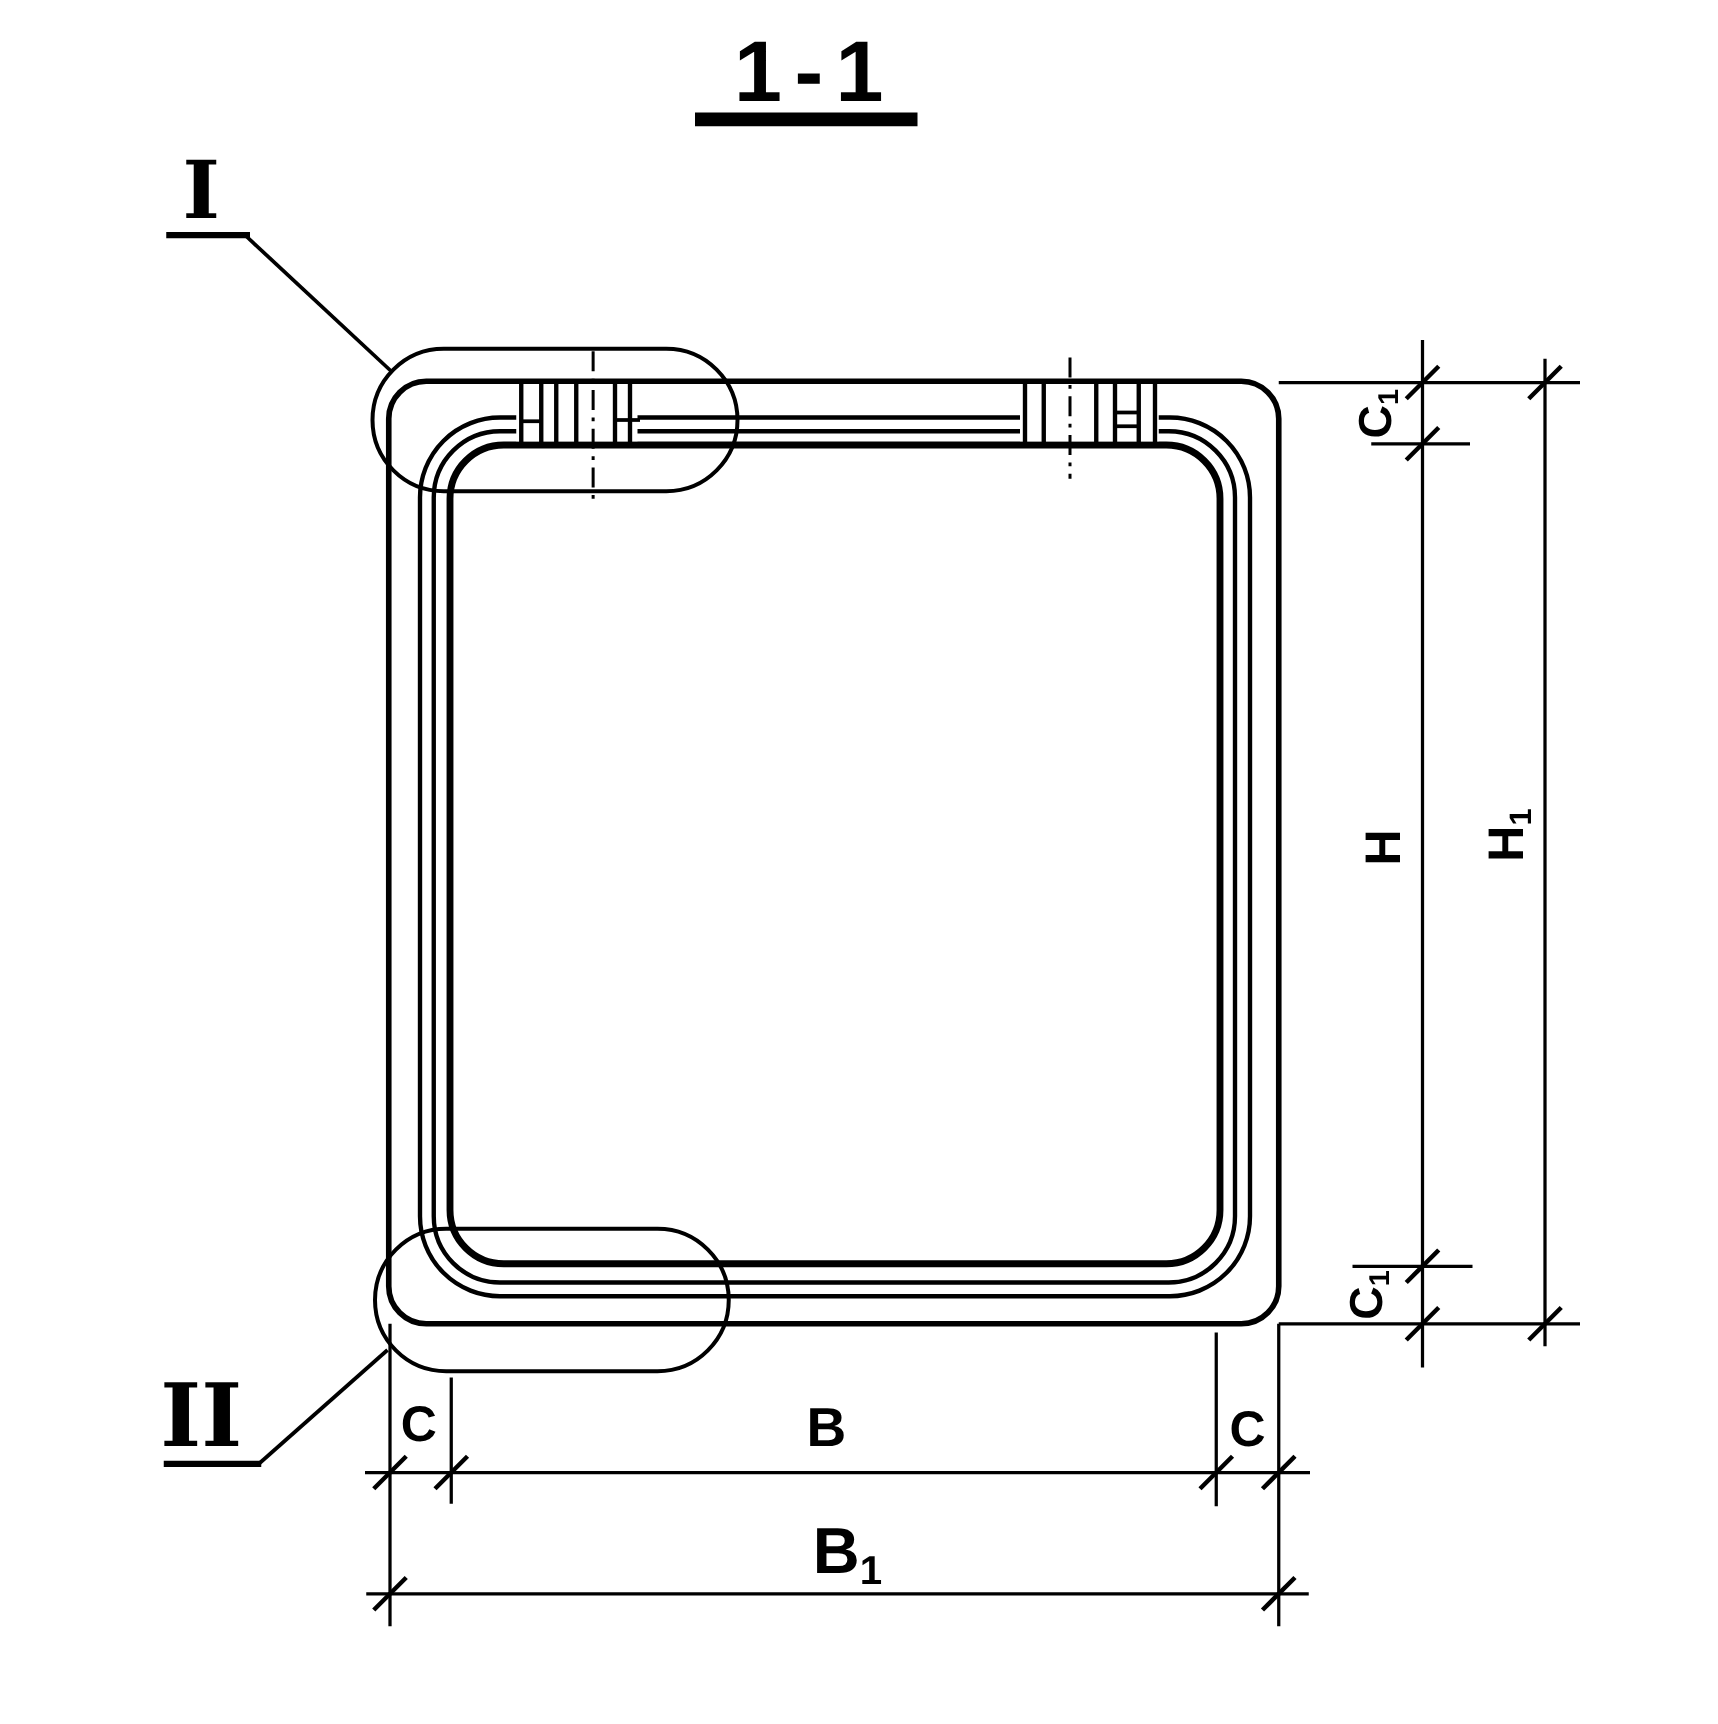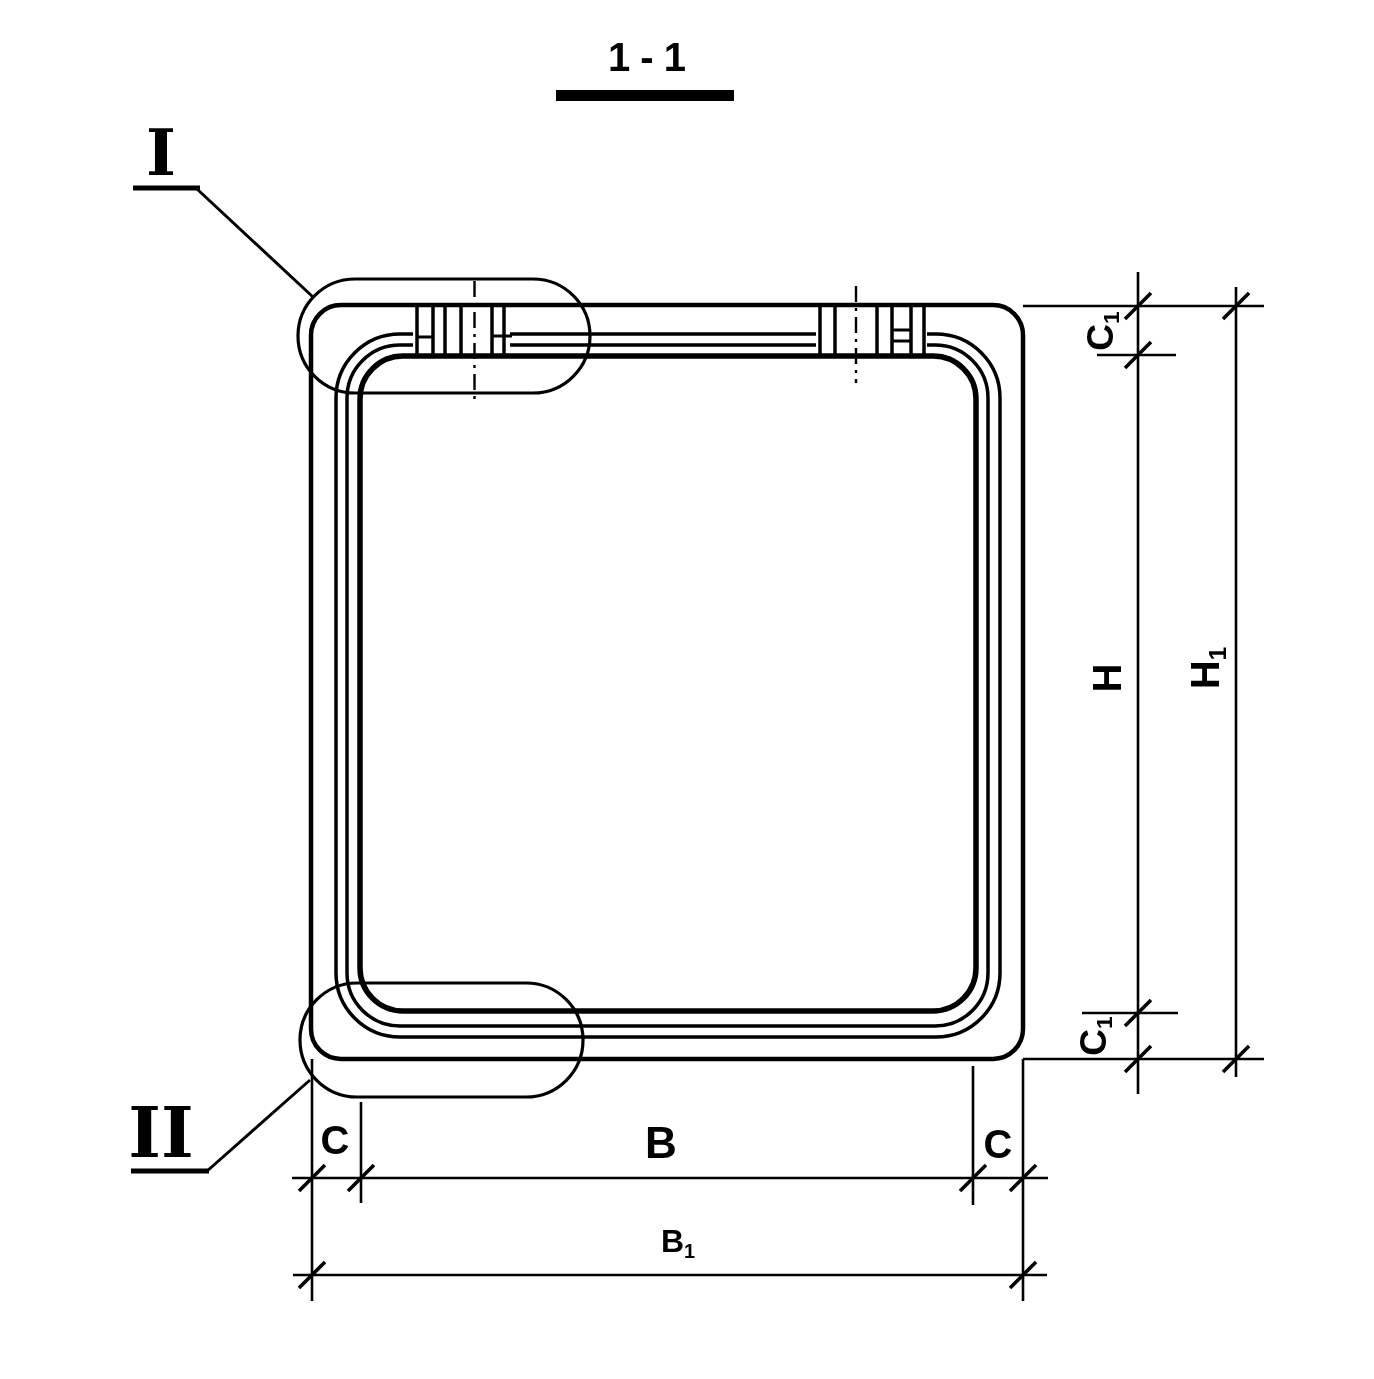--- a/index.html
+++ b/index.html
@@ -16,21 +16,21 @@
     transform:translate(-50%,-50%);
   }
   .rot { transform:translate(-50%,-50%) rotate(-90deg); }
   .sub {
     font-size:0.62em; position:relative; top:0.28em; letter-spacing:0;
   }
   .roman {
     font-family:"DejaVu Serif", serif; font-weight:bold;
   }
   .bar { position:absolute; background:var(--ink); }
-  .title-lbl { font-size:40px; letter-spacing:10px; }
+  .title-lbl { font-size:69px; letter-spacing:10px; }
 </style>
 </head>
 <body>
 
 <div id="canvas">
 
   <svg id="linework" width="1374" height="1379" viewBox="0 0 1374 1379" stroke="#000" fill="none">
 
     <g>
       <rect x="311" y="305" width="712" height="754" rx="30" stroke-width="4.5"></rect>
@@ -141,17 +141,17 @@
 
   <div class="lbl" style="left:335px; top:1140px; font-size:40px;">
     <span>C</span><span class="sub"></span>
   </div>
   <div class="lbl" style="left:661px; top:1143px; font-size:44px;">
     <span>B</span><span class="sub"></span>
   </div>
   <div class="lbl" style="left:998px; top:1144px; font-size:40px;">
     <span>C</span><span class="sub"></span>
   </div>
-  <div class="lbl" style="left:678px; top:1241px; font-size:32px;text-align:right;">
+  <div class="lbl" style="left:678px; top:1241px; font-size:52px;text-align:right;">
     <span>B</span><span class="sub">1</span>
   </div>
 
 </div>
 
 </body></html>

